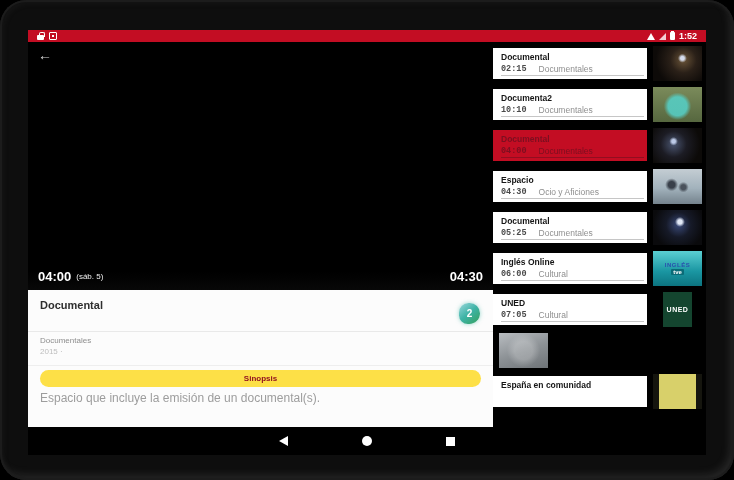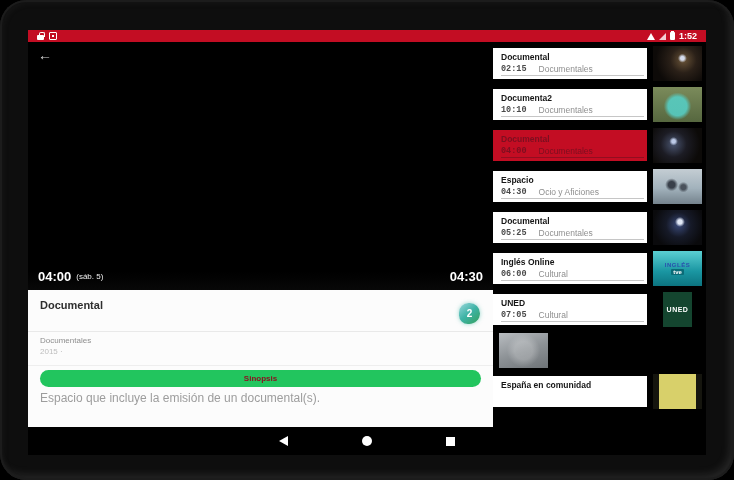--- a/index.html
+++ b/index.html
@@ -69,21 +69,21 @@
   .info{position:relative;width:465px;height:137px;background:#fcfcfc;}
   .i-title{position:absolute;left:12px;top:9px;font-size:11px;font-weight:bold;color:#2e2e2e;}
   .ch-logo{position:absolute;right:13px;top:13px;width:21px;height:21px;border-radius:48% 52% 55% 45%;
     background:linear-gradient(140deg,#9ad8dc 0%,#3db3a6 48%,#35a05c 100%);
     color:#fff;font-size:10px;font-weight:bold;display:flex;align-items:center;justify-content:center;
     box-shadow:0 0 4px rgba(70,185,170,.55);}
   .i-div1{position:absolute;left:0;right:0;top:41px;height:1px;background:#e9e9e9;}
   .i-genre{position:absolute;left:12px;top:46px;font-size:8px;color:#8d8d8d;}
   .i-year{position:absolute;left:12px;top:57px;font-size:8px;color:#bdbdbd;}
   .i-div2{position:absolute;left:0;right:0;top:75px;height:1px;background:#eeeeee;}
-  .syn-btn{position:absolute;left:12px;right:12px;top:80px;height:17px;border-radius:9px;background:#22c55e;
+  .syn-btn{position:absolute;left:12px;right:12px;top:80px;height:17px;border-radius:9px;background:#fde047;
     color:#8e0c1f;font-size:8px;font-weight:bold;display:flex;align-items:center;justify-content:center;cursor:pointer;}
   .i-desc{position:absolute;left:12px;top:101px;font-size:12px;color:#9d9d9d;}
 
   
   .item{display:flex;align-items:flex-start;margin:0 4px 10px 0;height:31px;}
   .card{position:relative;flex:1;height:31px;background:#fff;padding:4px 8px 0 8px;overflow:hidden;}
   .ititle{font-size:8.5px;font-weight:bold;color:#161616;line-height:10px;white-space:nowrap;}
   .imeta{display:flex;gap:12px;margin-top:2px;font-size:8.5px;line-height:10px;}
   .itime{font-weight:bold;color:#4a4a4a;font-family:Liberation Mono, monospace;}
   .igenre{color:#8f8f8f;}

